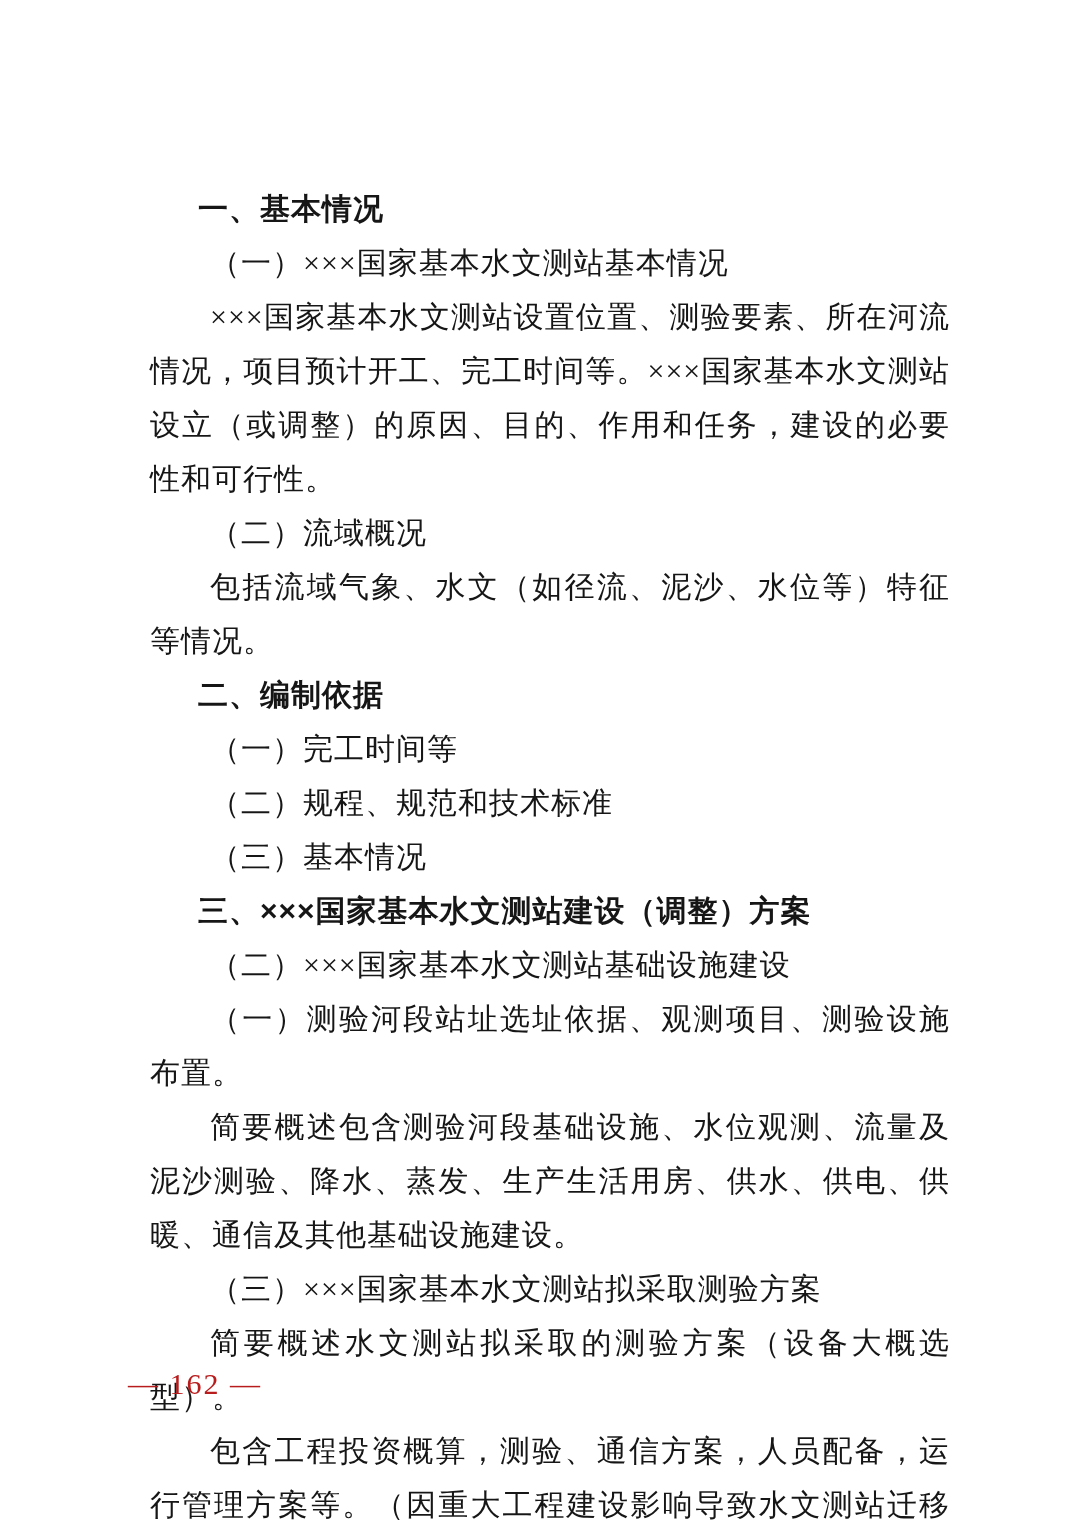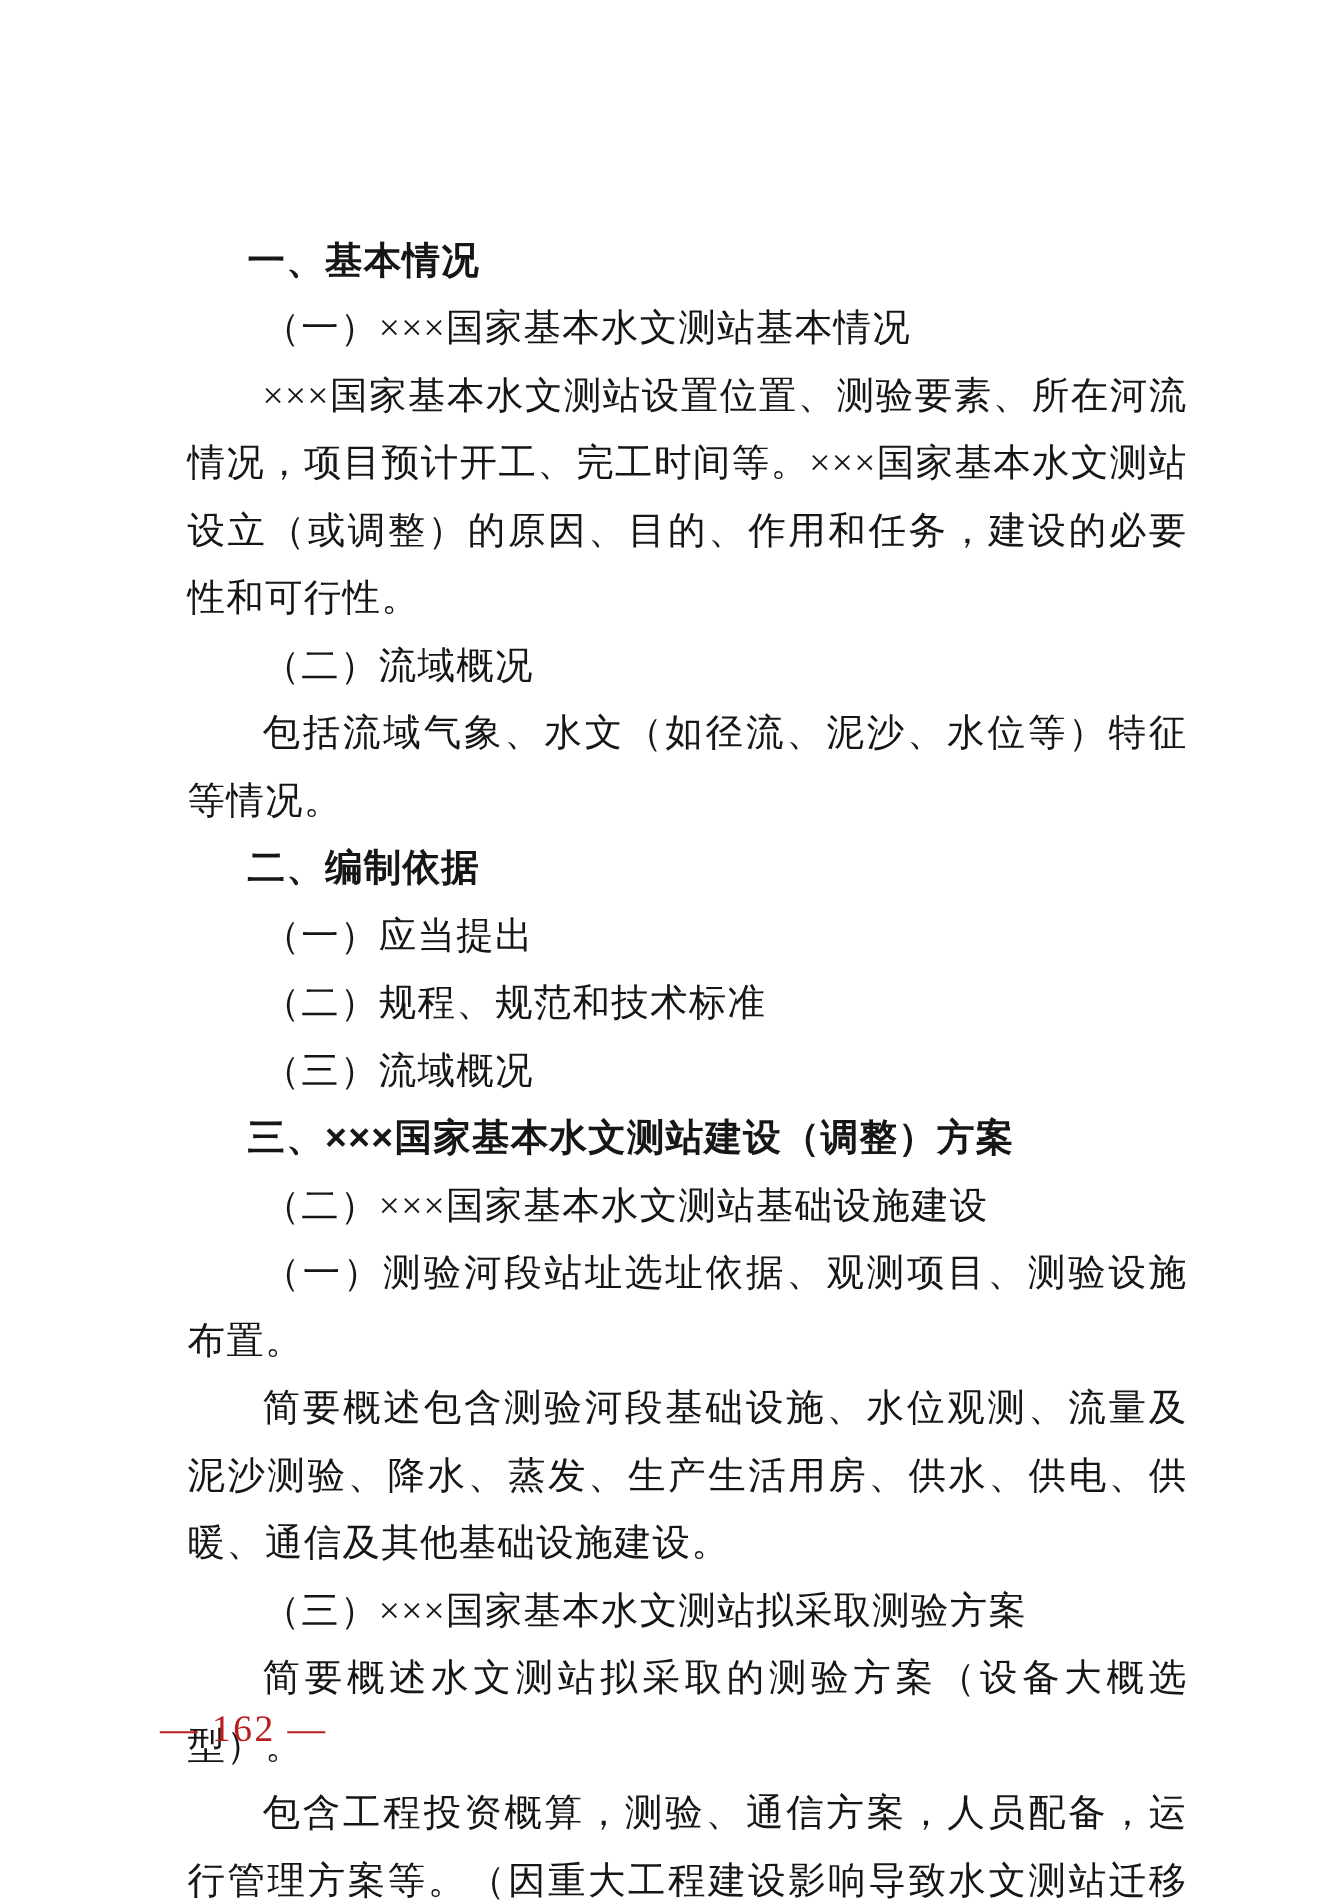--- a/index.html
+++ b/index.html
@@ -61,23 +61,23 @@
 
 <div class="page">
 
   <div class="content">
     <p class="doc-heading">一、基本情况</p>
     <p class="doc-sub">（一）×××国家基本水文测站基本情况</p>
     <p class="doc-para">×××国家基本水文测站设置位置、测验要素、所在河流情况，项目预计开工、完工时间等。×××国家基本水文测站设立（或调整）的原因、目的、作用和任务，建设的必要性和可行性。</p>
     <p class="doc-sub">（二）流域概况</p>
     <p class="doc-para">包括流域气象、水文（如径流、泥沙、水位等）特征等情况。</p>
     <p class="doc-heading">二、编制依据</p>
-    <p class="doc-sub">（一）应当提出</p>
+    <p class="doc-sub">（一）完工时间等</p>
     <p class="doc-sub">（二）规程、规范和技术标准</p>
-    <p class="doc-sub">（三）流域概况</p>
+    <p class="doc-sub">（三）基本情况</p>
     <p class="doc-heading">三、×××国家基本水文测站建设（调整）方案</p>
     <p class="doc-sub">（二）×××国家基本水文测站基础设施建设</p>
     <p class="doc-sub">（一）测验河段站址选址依据、观测项目、测验设施布置。</p>
     <p class="doc-para">简要概述包含测验河段基础设施、水位观测、流量及泥沙测验、降水、蒸发、生产生活用房、供水、供电、供暖、通信及其他基础设施建设。</p>
     <p class="doc-sub">（三）×××国家基本水文测站拟采取测验方案</p>
     <p class="doc-para">简要概述水文测站拟采取的测验方案（设备大概选型）。</p>
     <p class="doc-para">包含工程投资概算，测验、通信方案，人员配备，运行管理方案等。（因重大工程建设影响导致水文测站迁移的，应当提出</p>
   </div>
 
   <div class="page-footer">— 162 —</div>

